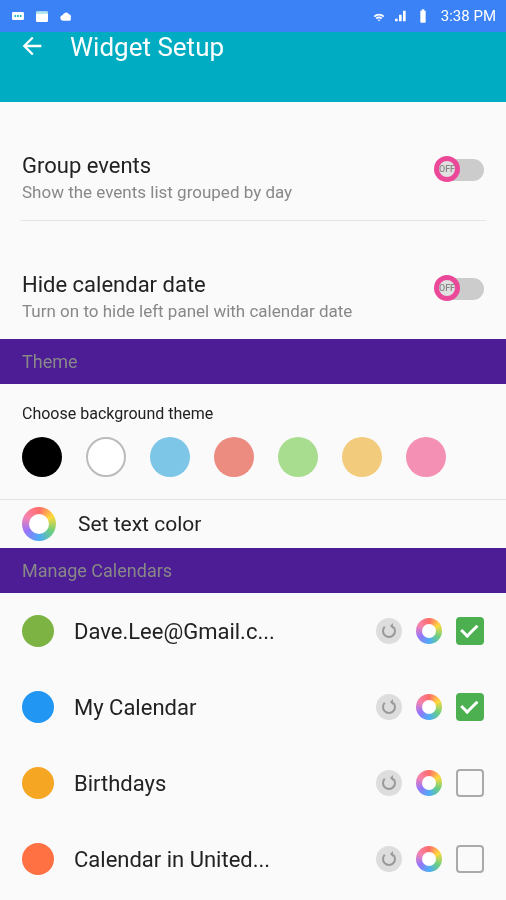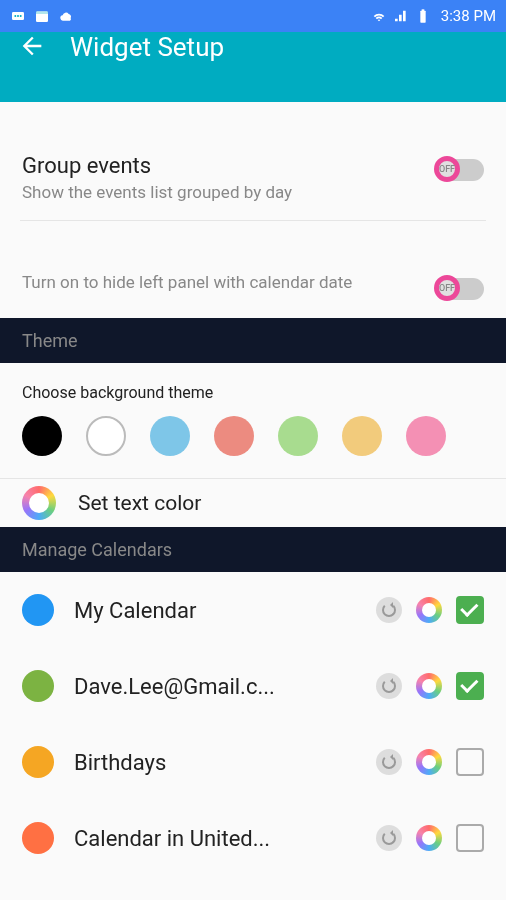--- a/index.html
+++ b/index.html
@@ -65,21 +65,21 @@
       display: flex;
       align-items: center;
       justify-content: center;
       font-size: 9px;
       color: #888;
       font-weight: 500;
     }
     .divider { height: 1px; background: #e5e5e5; margin: 0 20px; }
     .section-header {
       padding: 12px 22px;
-      background: #0f172a;
+      background: #4c1d95;
       font-size: 18px;
       color: #888;
     }
     .theme-title {
       padding: 20px 22px 14px 22px;
       font-size: 16px;
       color: #222;
     }
     .color-row {
       display: flex;
@@ -255,20 +255,21 @@
     </div>
     <div class="toggle">
       <div class="toggle-thumb">OFF</div>
     </div>
   </div>
 
   <div class="divider"></div>
 
   <div class="setting-item">
     <div class="setting-text">
+      <div class="setting-title">Hide calendar date</div>
       <div class="setting-subtitle">Turn on to hide left panel with calendar date</div>
     </div>
     <div class="toggle">
       <div class="toggle-thumb">OFF</div>
     </div>
   </div>
 
   <div class="section-header">Theme</div>
 
   <div class="theme-title">Choose background theme</div>
@@ -284,35 +285,35 @@
 
   <div class="text-color-row">
     <div class="rainbow-circle"></div>
     <div class="text-color-label">Set text color</div>
   </div>
 
   <div class="section-header">Manage Calendars</div>
 
   <div id="calendar-list">
       <div class="calendar-item">
-        <div class="cal-dot" style="background: rgb(33, 150, 243);"></div>
-        <div class="cal-name">My Calendar</div>
+        <div class="cal-dot" style="background: rgb(124, 179, 66);"></div>
+        <div class="cal-name">Dave.Lee@Gmail.c...</div>
         <div class="cal-actions">
           <div class="sync-icon">
             <div class="sync-glyph"></div>
           </div>
           <div class="mini-rainbow"></div>
           <div class="checkbox checked">
             <div class="checkmark"></div>
           </div>
         </div>
       </div>
       <div class="calendar-item">
-        <div class="cal-dot" style="background: rgb(124, 179, 66);"></div>
-        <div class="cal-name">Dave.Lee@Gmail.c...</div>
+        <div class="cal-dot" style="background: rgb(33, 150, 243);"></div>
+        <div class="cal-name">My Calendar</div>
         <div class="cal-actions">
           <div class="sync-icon">
             <div class="sync-glyph"></div>
           </div>
           <div class="mini-rainbow"></div>
           <div class="checkbox checked">
             <div class="checkmark"></div>
           </div>
         </div>
       </div>

